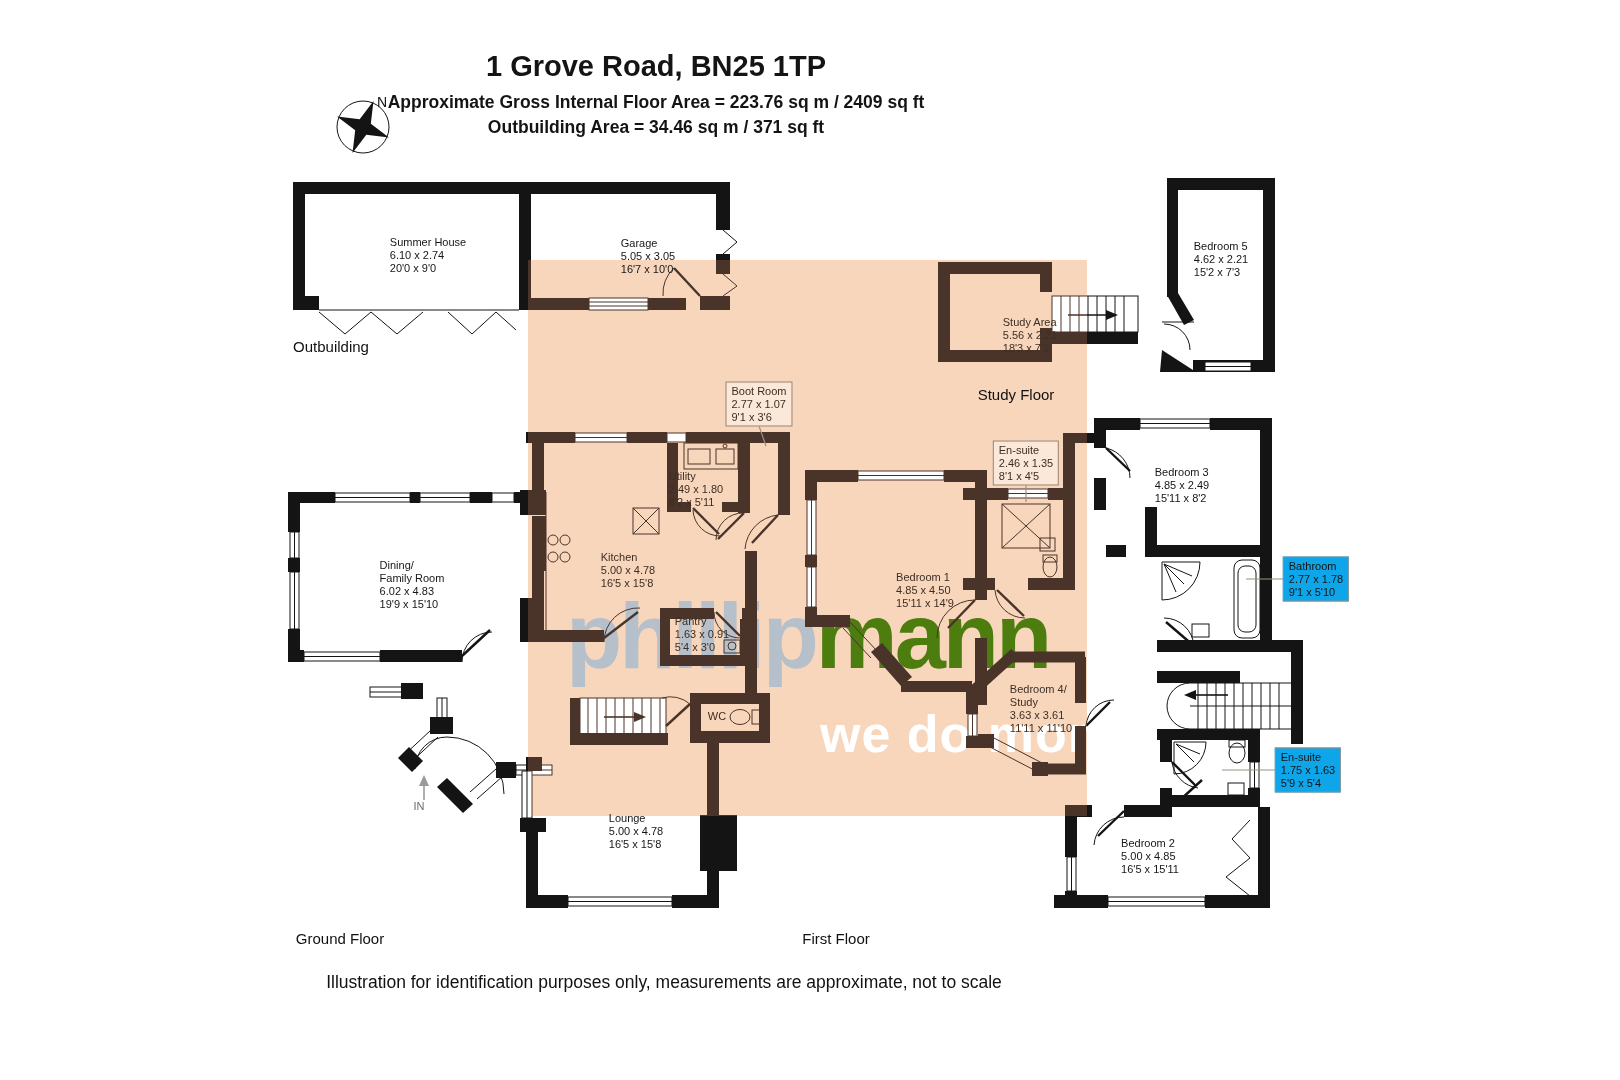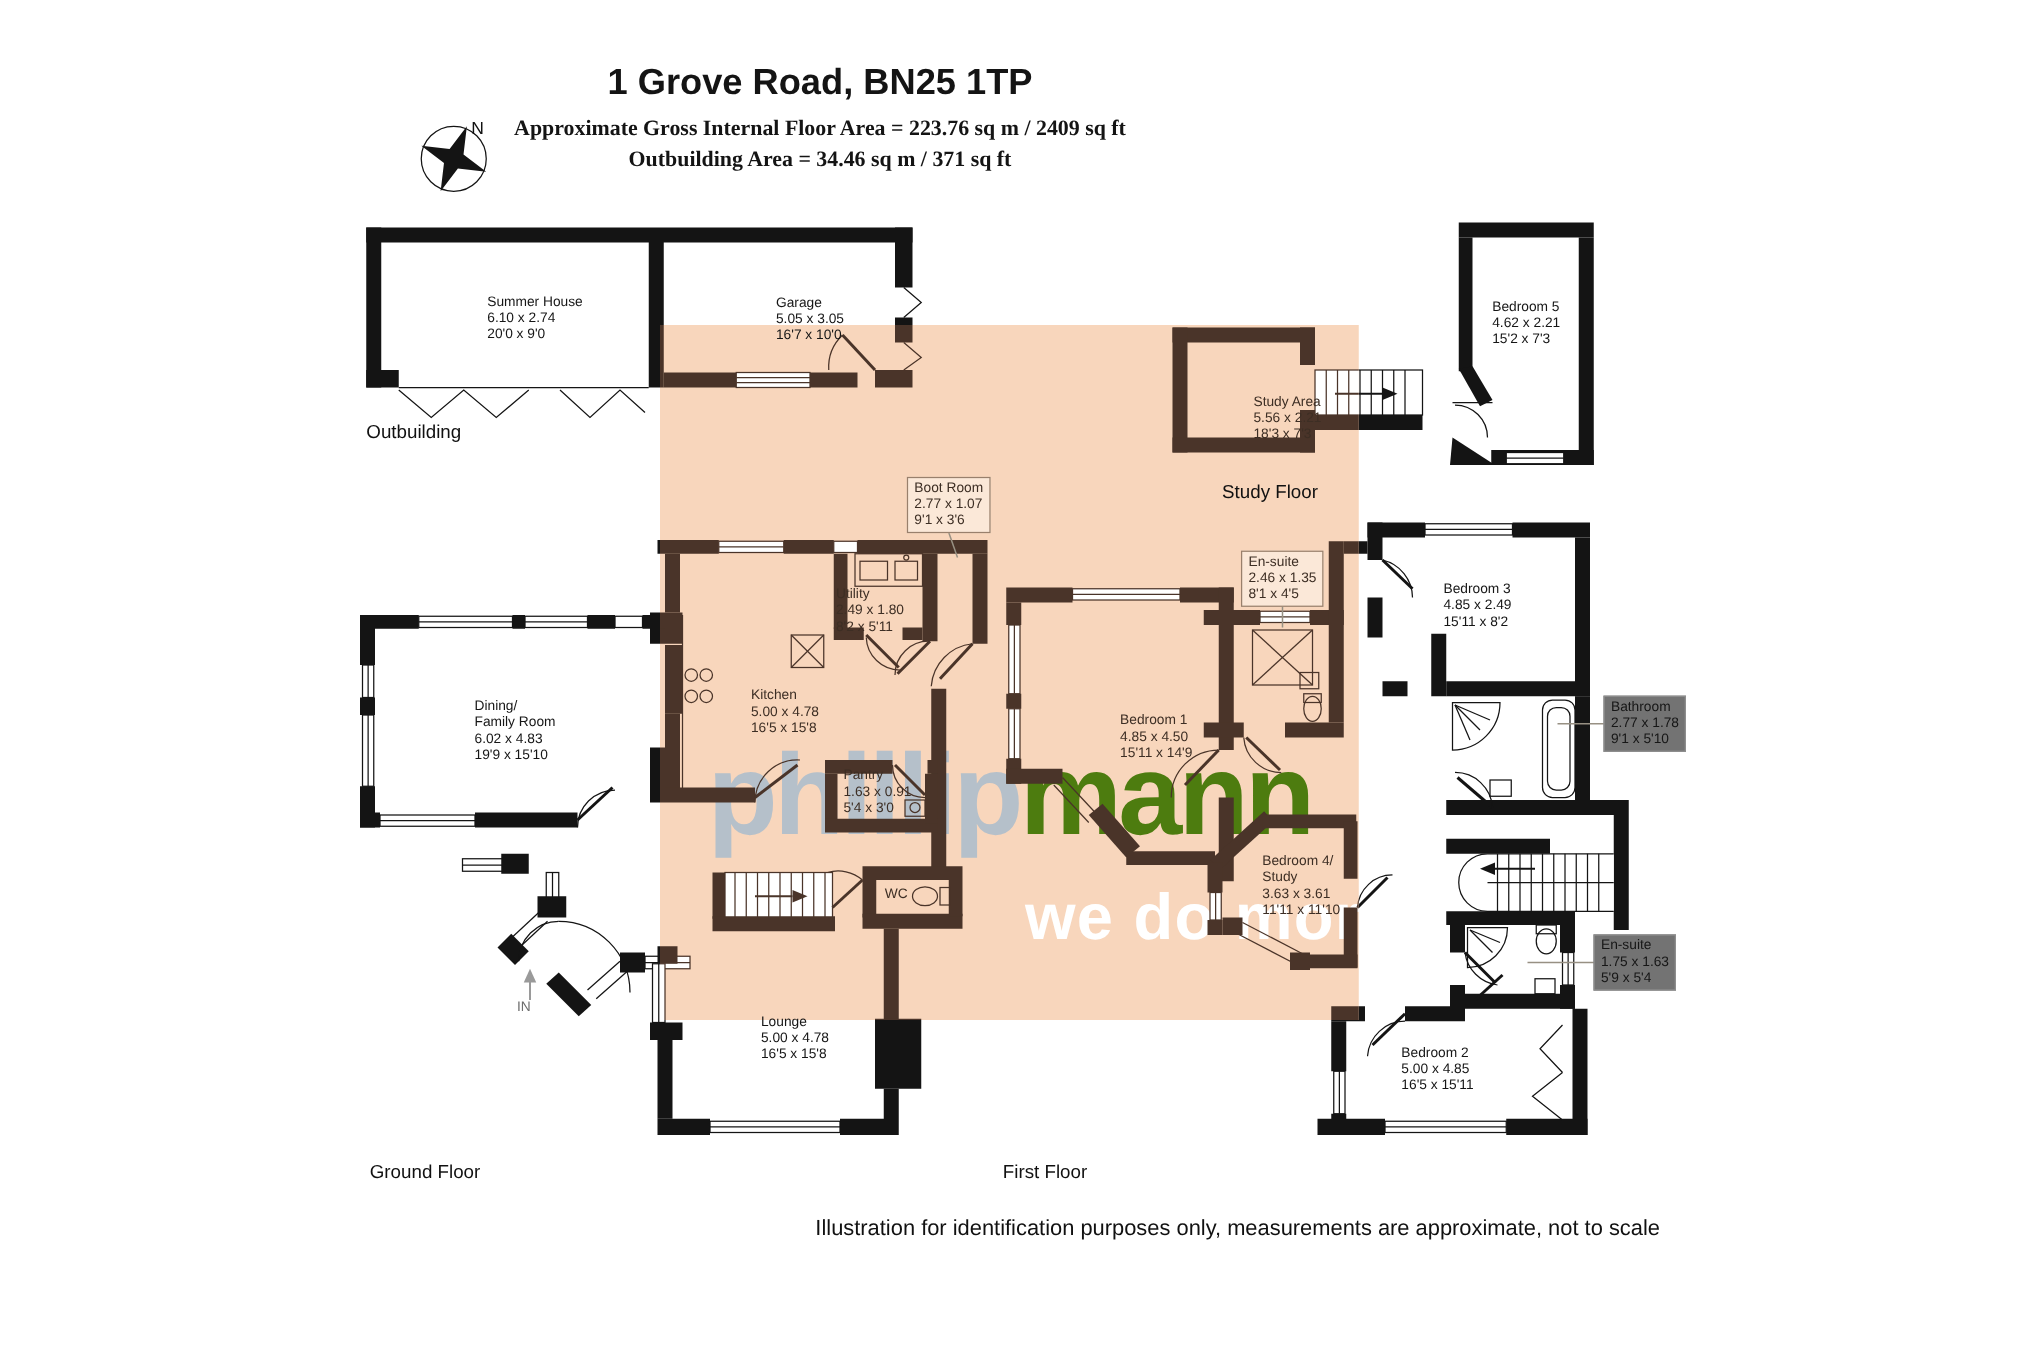--- a/index.html
+++ b/index.html
@@ -1,21 +1,21 @@
 <!DOCTYPE html>
 <html><head>
 <meta charset="utf-8">
 <style>
   html,body{margin:0;padding:0;background:#fff;}
   #canvas{position:relative;width:1620px;height:1080px;background:#fff;overflow:hidden;
           font-family:"Liberation Sans",sans-serif;color:#141414;}
   
   .hdr{position:absolute;left:0;width:1312px;text-align:center;font-weight:bold;white-space:nowrap;}
   #title{top:50px;font-size:29px;}
-  .sub{font-size:17.5px;font-family:Liberation Serif, serif;}
+  .sub{font-size:17.5px;}
   
   #peach{position:absolute;left:528px;top:260px;width:559px;height:556px;background:#f8d6bc;overflow:hidden;}
   .wm-line{position:absolute;font-weight:bold;white-space:nowrap;letter-spacing:-3px;line-height:1;}
   #wm-brand{left:38px;top:330px;font-size:92px;}
   #wm-brand .grey{color:#b5c0ca;}
   #wm-brand .white{color:#4d7c0f;}
   #wm-tag{left:292px;top:448px;font-size:52px;color:#ffffff;letter-spacing:1px;}
   
   svg#plan-svg{position:absolute;left:0;top:0;}
   .W{fill:currentColor;}
@@ -24,25 +24,25 @@
   .t2{fill:none;stroke:currentColor;stroke-width:1.6;}
   .d{fill:none;stroke:currentColor;stroke-width:2.4;}
   .s{fill:#ffffff;stroke:currentColor;stroke-width:1;}
   .g{fill:none;stroke:#979083;stroke-width:1.2;}
   .ga{stroke:#9a9a9a;stroke-width:1.6;fill:none;}
   .gaf{fill:#9a9a9a;}
   
   .rlabel{position:absolute;transform:translate(-50%,-50%);font-size:11px;
           line-height:13px;white-space:nowrap;color:#161616;}
   .rlabel.in{color:#3d2e24;}
-  .rlabel.box{border:1px solid #8f8f8f;background:#737373;padding:2px 5px;}
+  .rlabel.box{border:1px solid #8f8f8f;background:#0ea5e9;padding:2px 5px;}
   .rlabel.box.in{border-color:#99806c;background:#fbe8d8;}
   .flabel{position:absolute;transform:translate(-50%,-50%);font-size:15px;color:#111;white-space:nowrap;}
   #in-label{position:absolute;transform:translate(-50%,-50%);font-size:11px;color:#6e6e6e;}
-  #disclaimer{position:absolute;left:0;top:972px;width:1328px;text-align:right;font-size:17.5px;color:#111;}
+  #disclaimer{position:absolute;left:0;top:972px;width:1328px;text-align:center;font-size:17.5px;color:#111;}
 </style>
 </head>
 <body>
 
 <div id="canvas">
 
   <div id="peach">
     <div class="wm-line" id="wm-brand"><span class="grey">phillip</span><span class="white">mann</span></div>
     <div class="wm-line" id="wm-tag">we do more</div>
   </div>

